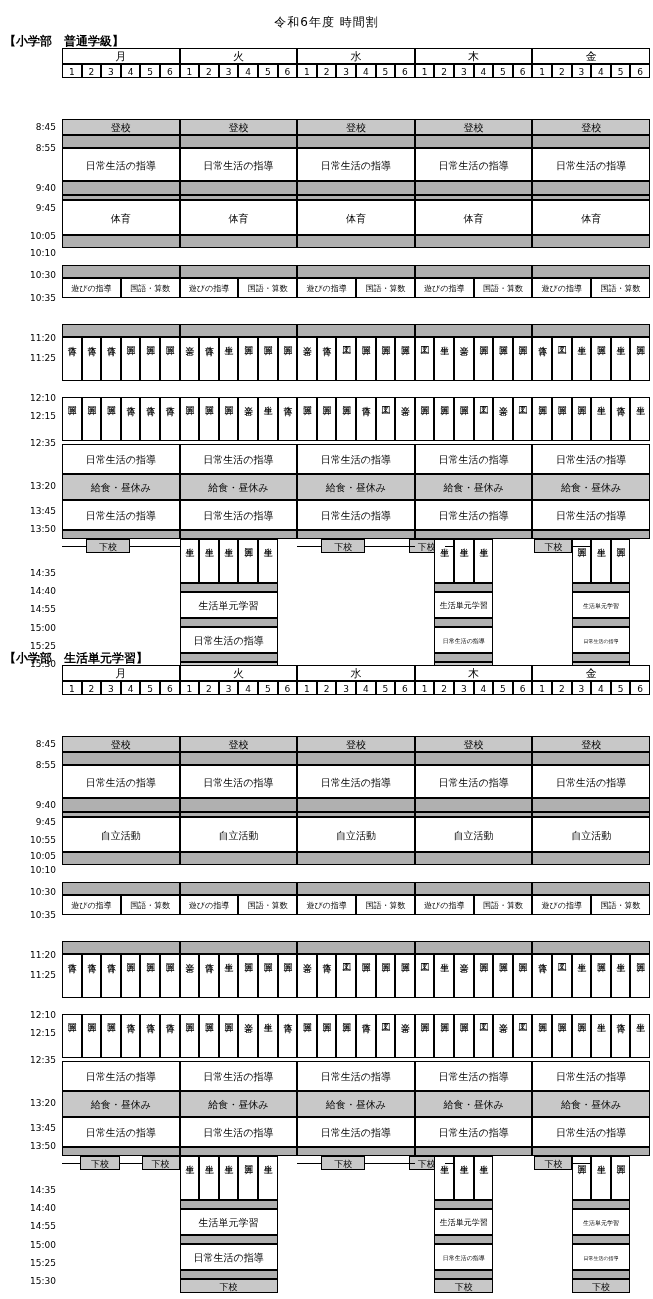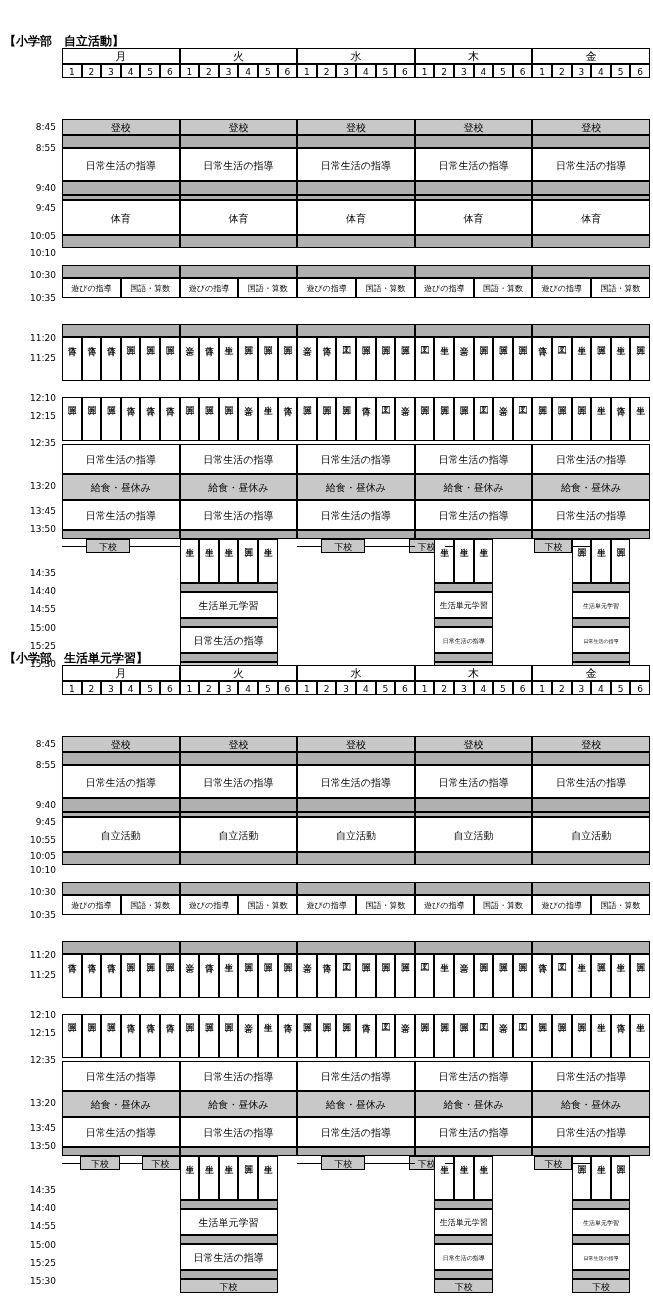--- a/index.html
+++ b/index.html
@@ -10,22 +10,23 @@
   .timecol{width:42px;border:none !important;text-align:right;padding-right:3px;font-size:9px;}
   .vert{font-size:9px;line-height:1.0;}
   .daylabel{font-size:11px;}
   .per{font-size:9px;}
 </style>
 </head>
 <body>
 
 <div class="page">
 
+  <div class="title">令和6年度 時間割</div>
 
-  <div class="section-label" style="top:33px;left:4px;">【小学部　自立活動】</div>
+  <div class="section-label" style="top:33px;left:4px;">【小学部　普通学級】</div>
   <div class="section-label" style="top:650px;left:4px;">【小学部　生活単元学習】</div>
 
   <div id="t1">
       <div style="position: absolute; left: 0px; top: 48px; width: 653px;">
         <div class="daylabel" style="position:absolute;left:62px;top:0;width:117.60000000000001px;height:16px;line-height:16px;text-align:center;border:1px solid #000;box-sizing:border-box;background:#fff;">月</div>
         <div class="per" style="position:absolute;left:62px;top:16px;width:19.6px;height:14px;line-height:14px;text-align:center;border:1px solid #000;box-sizing:border-box;background:#fff;">1</div>
         <div class="per" style="position:absolute;left:81.6px;top:16px;width:19.6px;height:14px;line-height:14px;text-align:center;border:1px solid #000;box-sizing:border-box;background:#fff;">2</div>
         <div class="per" style="position:absolute;left:101.2px;top:16px;width:19.6px;height:14px;line-height:14px;text-align:center;border:1px solid #000;box-sizing:border-box;background:#fff;">3</div>
         <div class="per" style="position:absolute;left:120.80000000000001px;top:16px;width:19.6px;height:14px;line-height:14px;text-align:center;border:1px solid #000;box-sizing:border-box;background:#fff;">4</div>
         <div class="per" style="position:absolute;left:140.4px;top:16px;width:19.6px;height:14px;line-height:14px;text-align:center;border:1px solid #000;box-sizing:border-box;background:#fff;">5</div>

